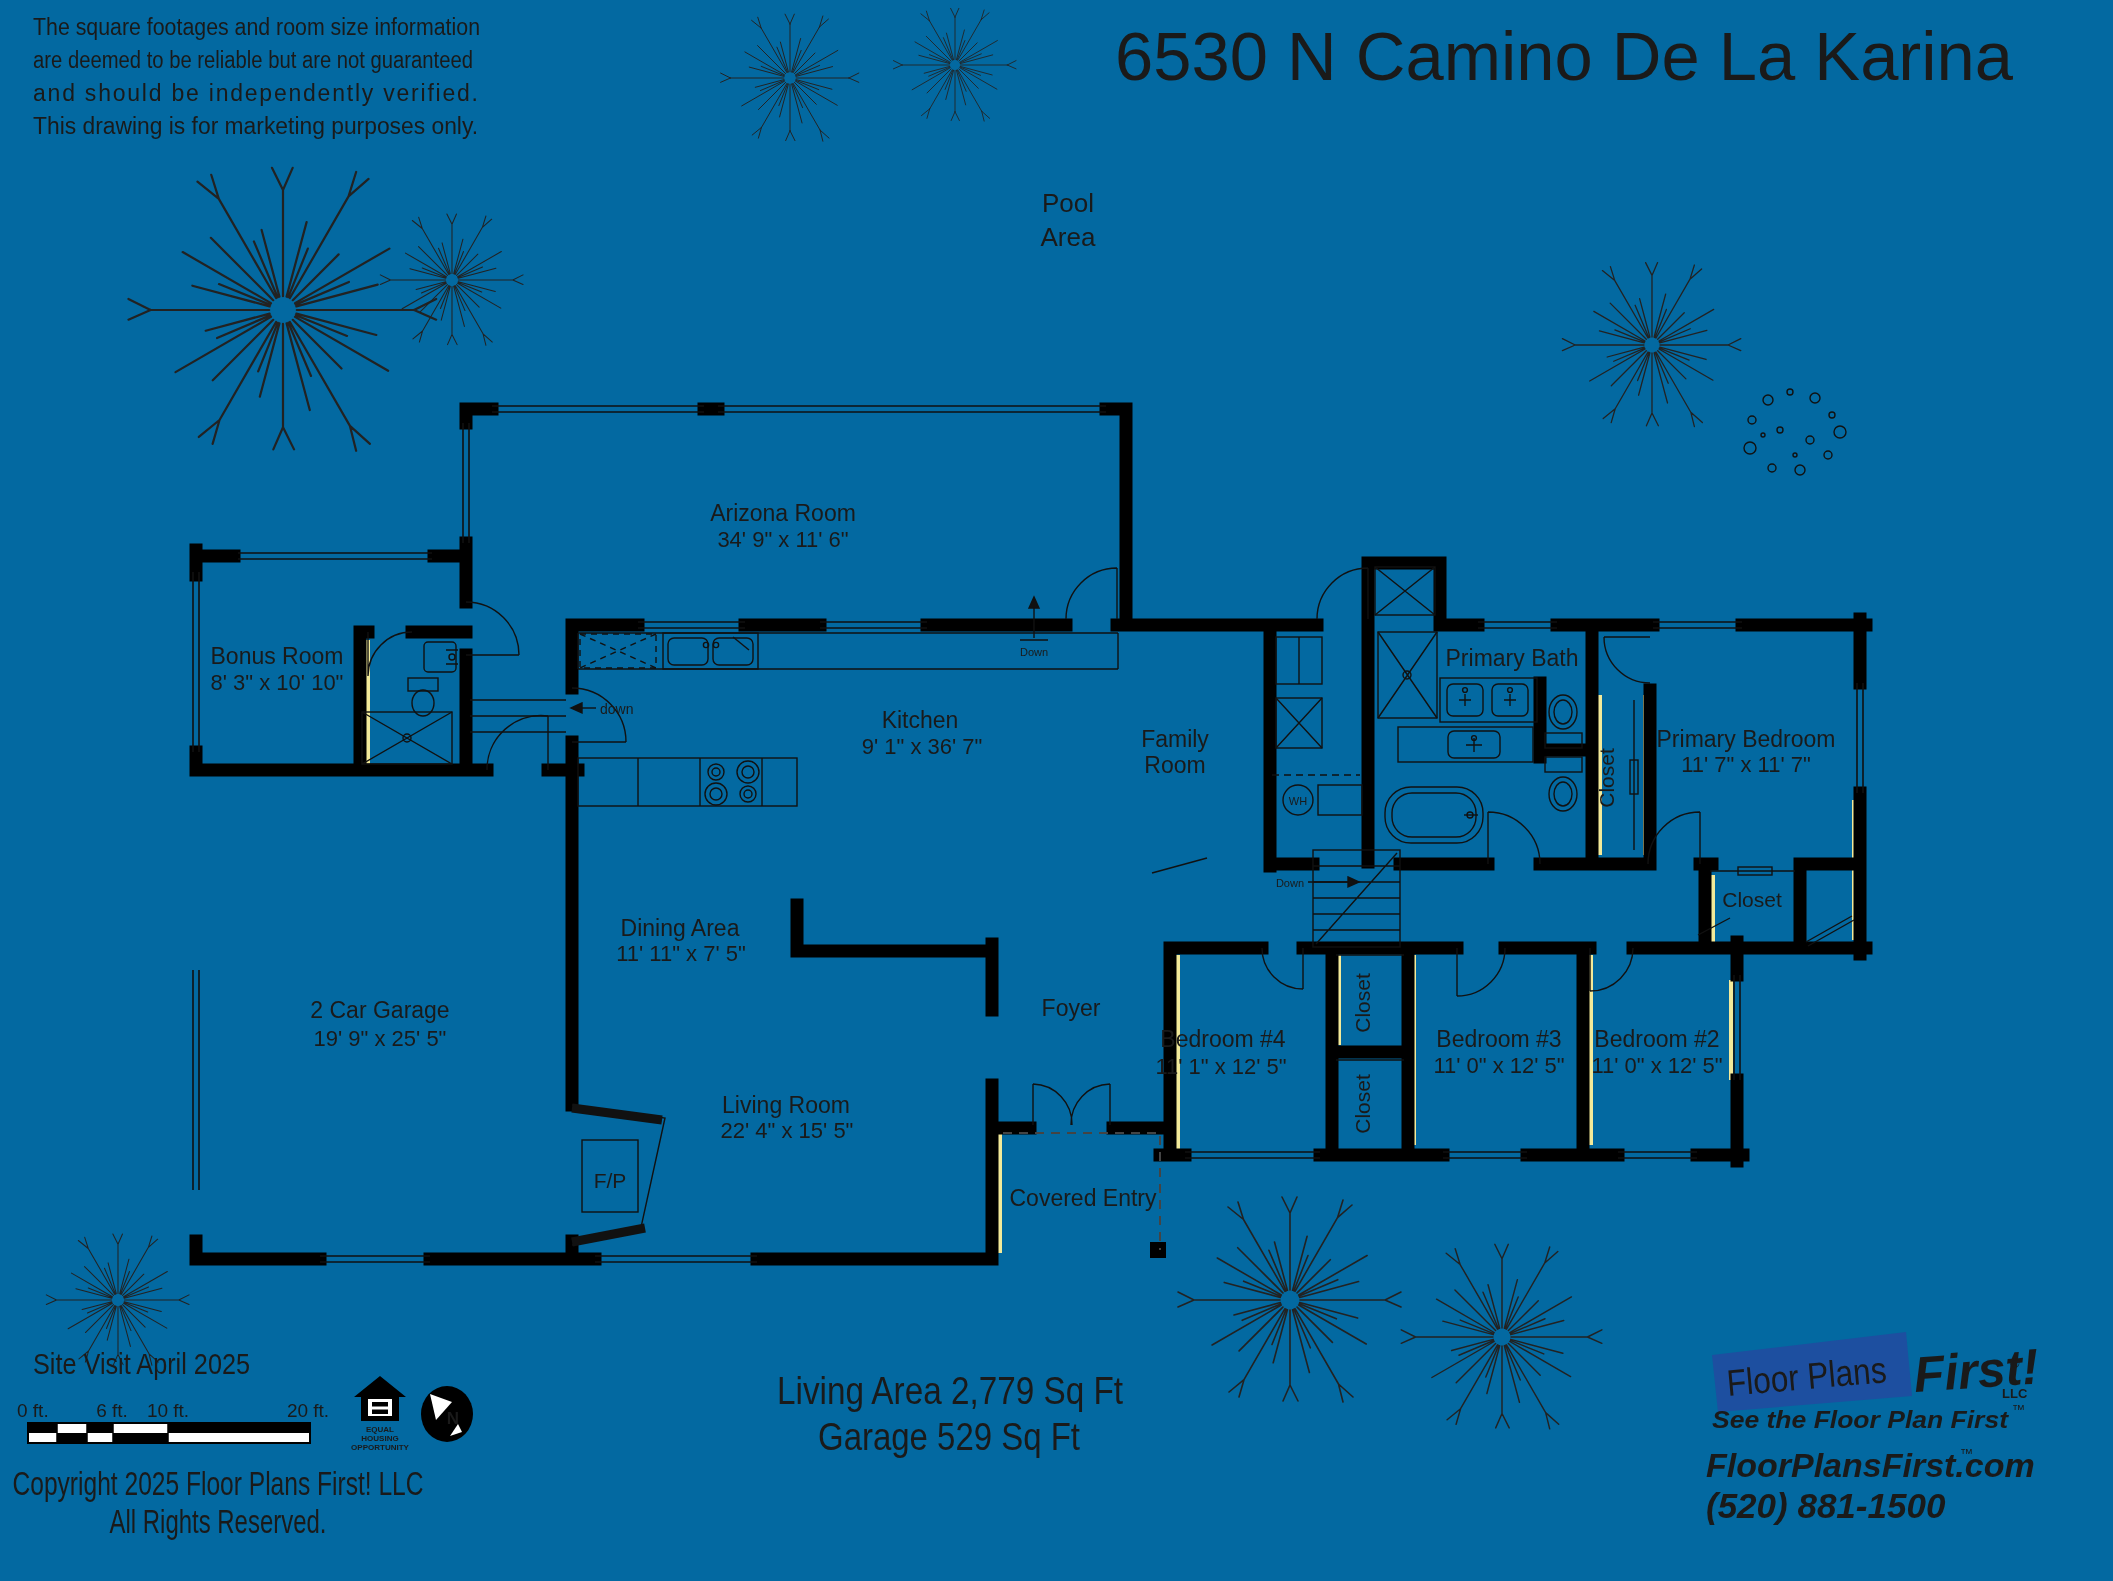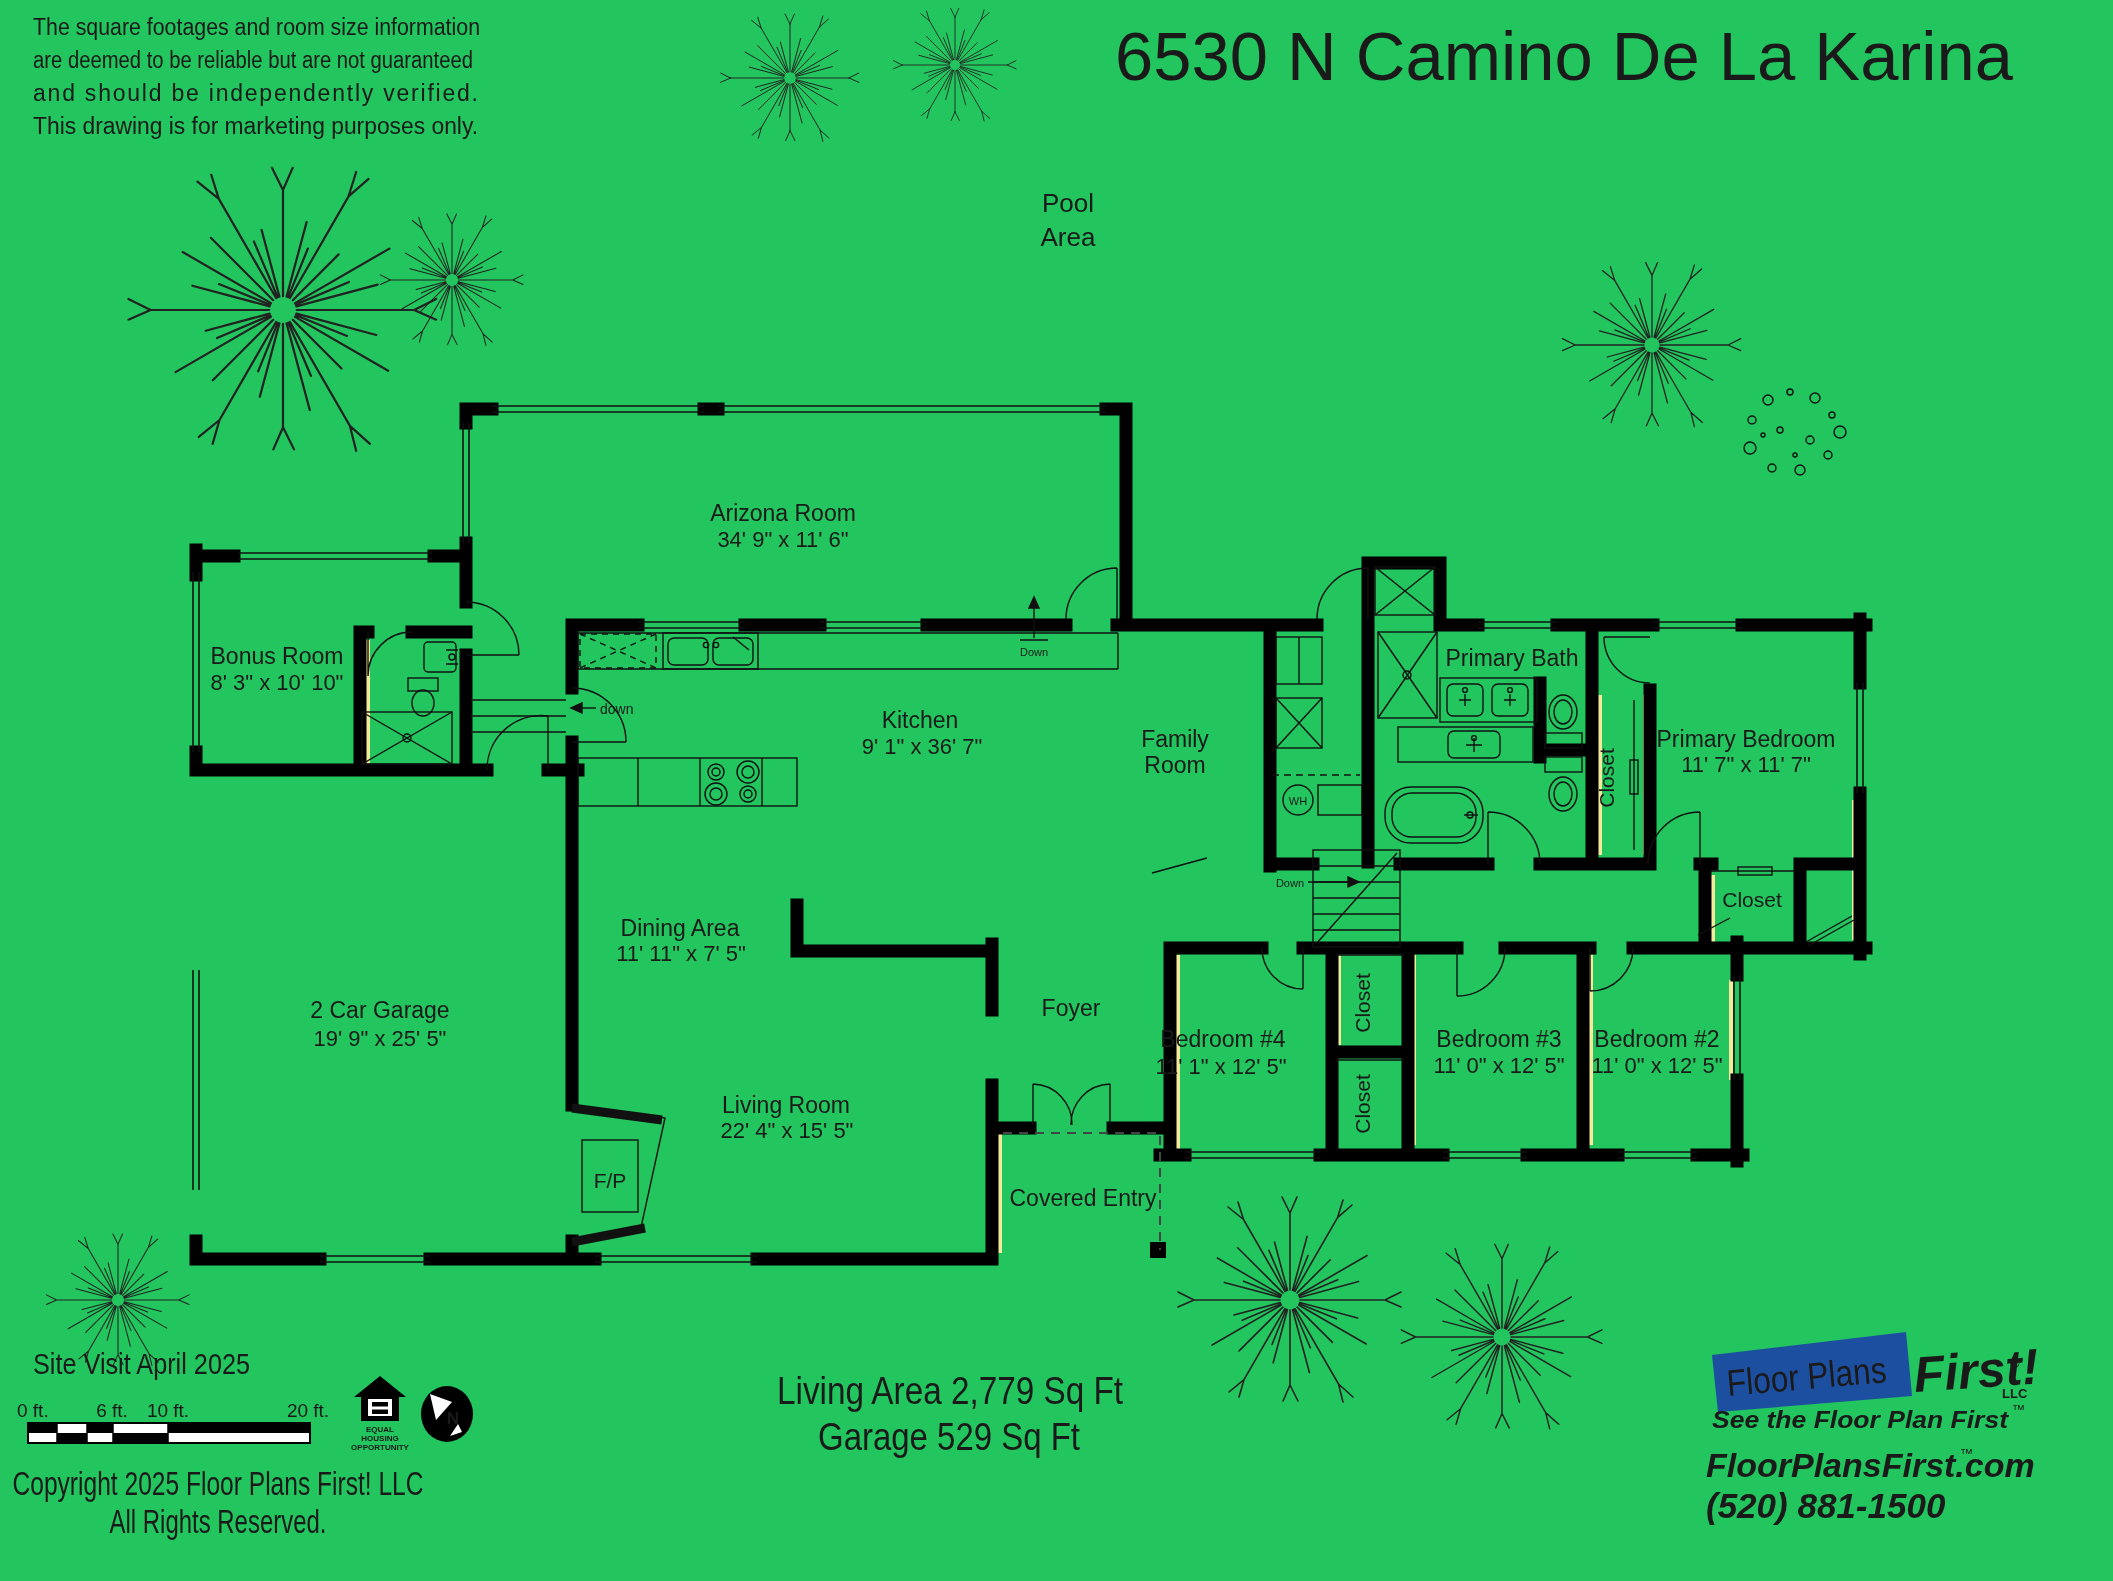--- a/index.html
+++ b/index.html
@@ -1,16 +1,16 @@
 <!DOCTYPE html>
 <html><head>
 <meta charset="utf-8">
 <style>
   html,body{margin:0;padding:0;background:#ffffff;}
-  #page{position:relative;width:2113px;height:1581px;background:#22c55e;overflow:hidden;}
+  #page{position:relative;width:2113px;height:1581px;background:#0369a1;overflow:hidden;}
   svg{position:absolute;left:0;top:0;}
   text{font-family:"Liberation Sans",sans-serif;fill:#1a1a1a;}
   .rl{font-size:23px;}
   .rd{font-size:22px;}
   .cl{font-size:21px;}
   .thin{stroke:#111;stroke-width:1.4;fill:none;}
   .wall{stroke:#000;stroke-width:13;fill:none;stroke-linecap:square;}
   .win{stroke:#111;stroke-width:1.6;fill:none;}
   .dash{stroke:#444;stroke-width:2;fill:none;stroke-dasharray:9 7;}
   .tree{stroke:#222;stroke-width:1.6;fill:none;stroke-linecap:round;}

